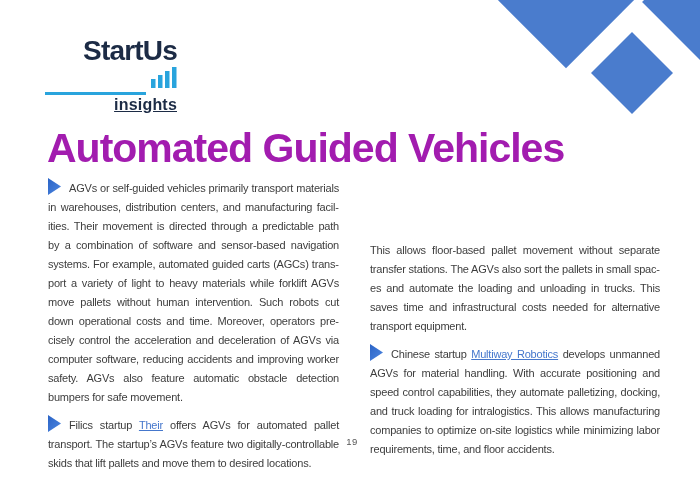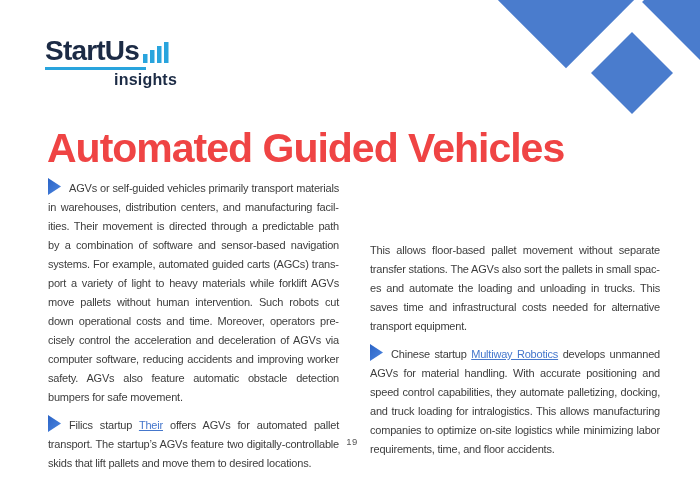--- a/index.html
+++ b/index.html
@@ -13,39 +13,39 @@
   .page { position: absolute; inset: 0; background: #ffffff; overflow: hidden; }
 
   
   .diamond { position: absolute; background: #4a7ccd; transform: rotate(45deg); }
   .d-a { width: 160px; height: 160px; left: 486px; top: -125px; }
   .d-b { width: 58px;  height: 58px;  left: 603px; top: 44px;  }
   .d-c { width: 130px; height: 130px; left: 669px; top: -63px; }
 
   
   .logo { position: absolute; left: 45px; top: 36px; width: 132px; }
-  .logo-row { display: flex; align-items: flex-end; }
+  .logo-row { display: flex; align-items: flex-end; flex-direction: column; }
   .logo-brand {
     font-family: "Liberation Sans", sans-serif;
     font-weight: bold; font-size: 28px; line-height: 30px;
     letter-spacing: -0.8px; color: #1c2b45;
   }
   .logo-bars { margin-left: 4px; margin-bottom: 3px; }
   .logo-underline { width: 101px; height: 3px; background: #29a4dd; margin-top: 1px; }
   .logo-sub {
     font-weight: bold; font-size: 16px; line-height: 18px;
-    color: #1c2b45; text-align: right; letter-spacing: 0.2px; margin-top: 1px;
+    color: #1c2b45; text-align: right; letter-spacing: 0.2px; margin-top: 1px; text-decoration: underline;
   }
 
   
   .title {
     position: absolute; left: 47px; top: 124px;
     font-family: "Liberation Sans", sans-serif;
     font-weight: bold; font-size: 41px; line-height: 48px;
-    letter-spacing: -1px; color: #ef4444; white-space: nowrap;
+    letter-spacing: -1px; color: #a21caf; white-space: nowrap;
   }
 
   
   .col { position: absolute; }
   .col-left  { left: 48px;  top: 178px; width: 291px; }
   .col-right { left: 370px; top: 241px; width: 290px; }
   .para {
     font-size: 11px; line-height: 19px; letter-spacing: -0.2px;
     color: #3d3d3d; text-align: justify;
   }

